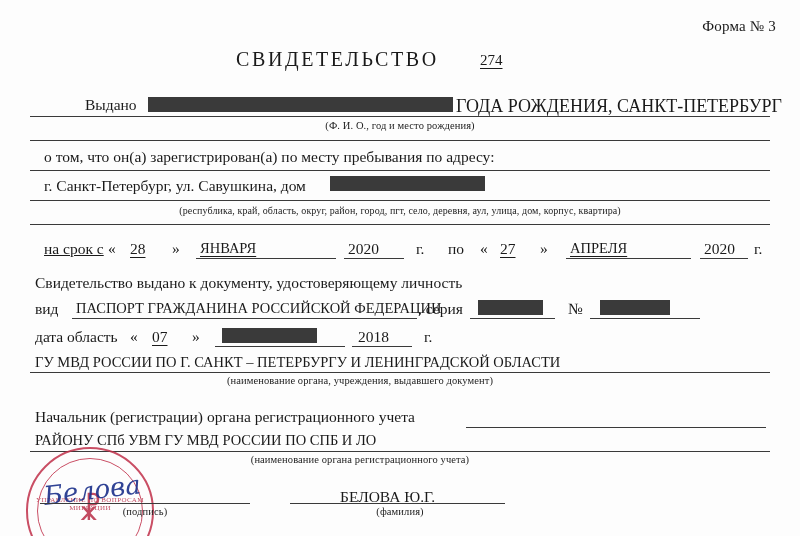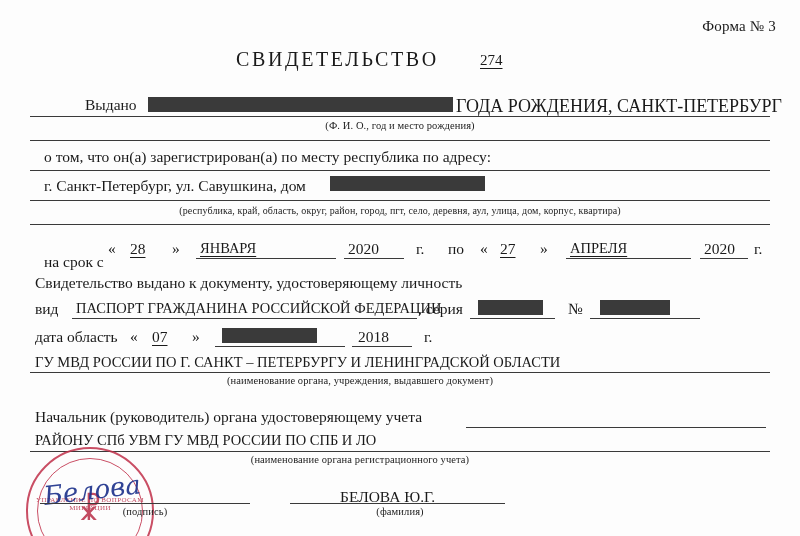--- a/index.html
+++ b/index.html
@@ -146,31 +146,31 @@
   <div class="cert-number">274</div>
 
   <div class="row" style="top:96px; left:85px;">Выдано</div>
   <div class="redact" style="left:148px; top:97px; width:305px;"></div>
   <div class="row" style="top:96px; left:456px; font-size:18px;">ГОДА РОЖДЕНИЯ, САНКТ-ПЕТЕРБУРГ</div>
   <div class="rule" style="left:30px; top:116px; width:740px;"></div>
   <div class="caption" style="left:30px; top:120px; width:740px;">(Ф. И. О., год и место рождения)</div>
 
   <div class="rule" style="left:30px; top:140px; width:740px;"></div>
 
-  <div class="row" style="top:148px; left:44px;">о том, что он(а) зарегистрирован(а) по месту республика по адресу:</div>
+  <div class="row" style="top:148px; left:44px;">о том, что он(а) зарегистрирован(а) по месту пребывания по адресу:</div>
   <div class="rule" style="left:30px; top:170px; width:740px;"></div>
 
   <div class="row" style="top:177px; left:44px;">г. Санкт-Петербург, ул. Савушкина, дом</div>
   <div class="redact" style="left:330px; top:176px; width:155px;"></div>
   <div class="rule" style="left:30px; top:200px; width:740px;"></div>
   <div class="caption small" style="left:30px; top:205px; width:740px;">(республика, край, область, округ, район, город, пгт, село, деревня, аул, улица, дом, корпус, квартира)</div>
 
   <div class="rule" style="left:30px; top:224px; width:740px;"></div>
 
-  <div class="row" style="top:253px; left:44px;">на срок с</div>
+  <div class="row" style="top:240px; left:44px;text-decoration:underline;">на срок с</div>
   <div class="row" style="top:240px; left:108px;">«</div>
   <div class="row ul" style="top:240px; left:130px;">28</div>
   <div class="row" style="top:240px; left:172px;">»</div>
   <div class="row ul" style="top:240px; left:200px; font-size:14.5px;">ЯНВАРЯ</div>
   <div class="rule" style="left:196px; top:258px; width:140px;"></div>
   <div class="row" style="top:240px; left:348px;">2020</div>
   <div class="rule" style="left:344px; top:258px; width:60px;"></div>
   <div class="row" style="top:240px; left:416px;">г.</div>
   <div class="row" style="top:240px; left:448px;">по</div>
   <div class="row" style="top:240px; left:480px;">«</div>
@@ -201,21 +201,21 @@
   <div class="redact" style="left:222px; top:328px; width:95px;"></div>
   <div class="rule" style="left:215px; top:346px; width:130px;"></div>
   <div class="row" style="top:328px; left:358px;">2018</div>
   <div class="rule" style="left:352px; top:346px; width:60px;"></div>
   <div class="row" style="top:328px; left:424px;">г.</div>
 
   <div class="row" style="top:354px; left:35px; font-size:14.5px;">ГУ  МВД  РОССИИ  ПО  Г. САНКТ – ПЕТЕРБУРГУ  И  ЛЕНИНГРАДСКОЙ ОБЛАСТИ</div>
   <div class="rule" style="left:30px; top:372px; width:740px;"></div>
   <div class="caption" style="left:100px; top:375px; width:520px;">(наименование органа, учреждения, выдавшего документ)</div>
 
-  <div class="row" style="top:408px; left:35px;">Начальник (руководитель) органа удостоверяющему учета</div>
+  <div class="row" style="top:408px; left:35px;">Начальник (регистрации) органа регистрационного учета</div>
   <div class="rule" style="left:466px; top:427px; width:300px;"></div>
   <div class="row" style="top:432px; left:35px; font-size:14.5px;">РАЙОНУ СПб УВМ  ГУ  МВД  РОССИИ  ПО  СПБ  И  ЛО</div>
   <div class="rule" style="left:30px; top:451px; width:740px;"></div>
   <div class="caption" style="left:120px; top:454px; width:480px;">(наименование органа регистрационного учета)</div>
 
   <div class="stamp">
     <div class="stamp-text">УПРАВЛЕНИЕ ПО ВОПРОСАМ МИГРАЦИИ</div>
     <div class="stamp-eagle">☧</div>
 
   </div>

